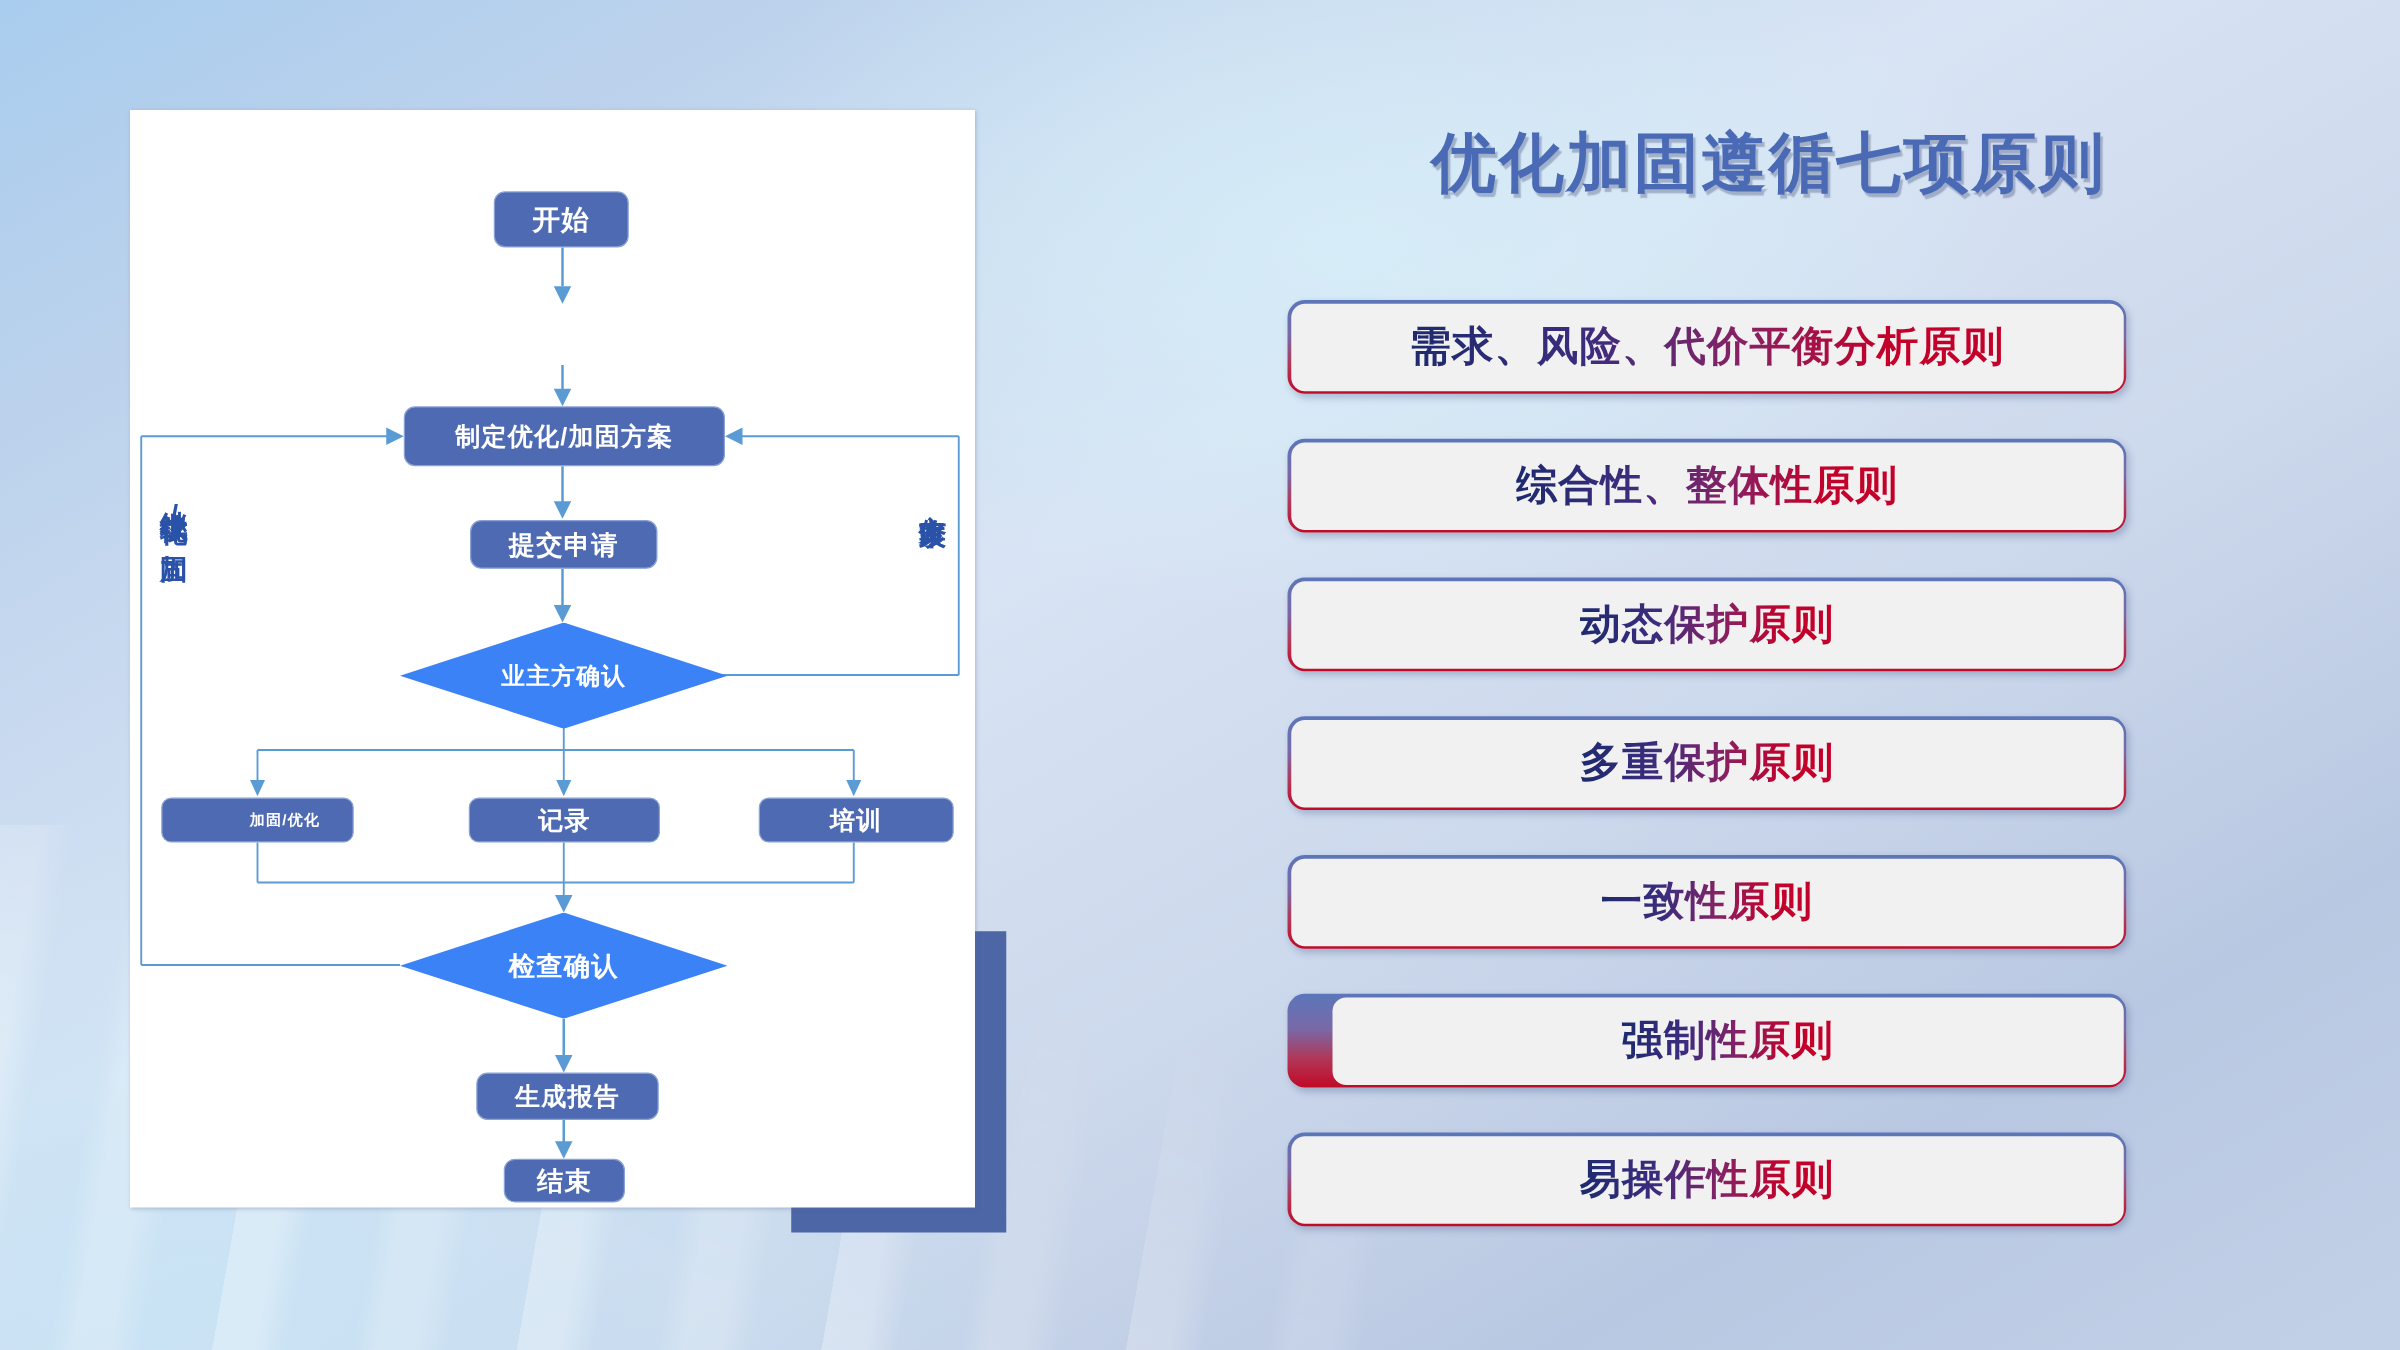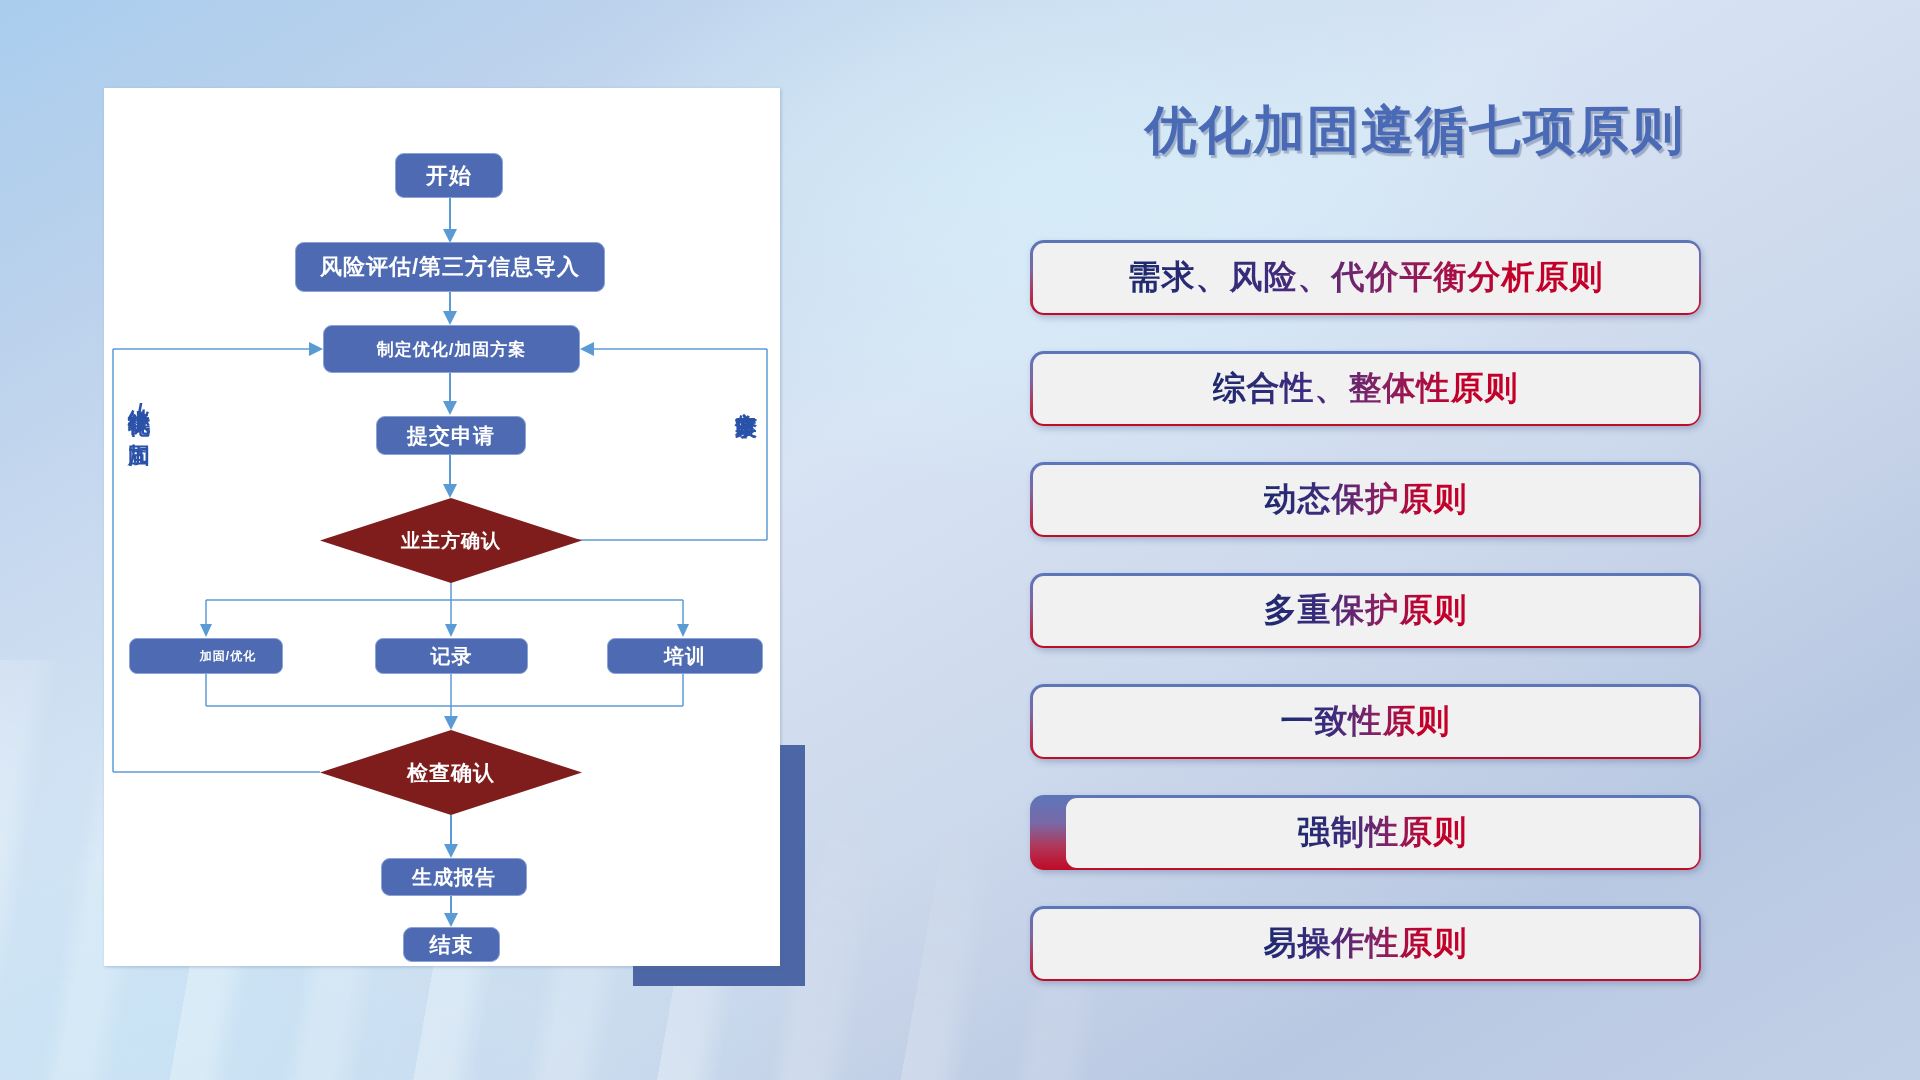--- a/index.html
+++ b/index.html
@@ -35,31 +35,31 @@
   }
   .connectors { position:absolute; left:0; top:0; width:676px; height:878px; }
 
   .node {
     position:absolute; display:flex; align-items:center; justify-content:center;
     background:#4d6ab2; border:1.5px solid #8aa2d6; border-radius:9px;
     color:#ffffff; font-weight:bold; letter-spacing:1px; text-align:center;
   }
   .n-start   { left:291px; top:65px;  width:108px; height:45px; font-size:22px; }
   .n-risk    { left:191px; top:154px; width:310px; height:50px; font-size:22px; }
-  .n-plan    { left:219px; top:237px; width:257px; height:48px; font-size:17px; }
+  .n-plan    { left:219px; top:237px; width:257px; height:48px; font-size:20px; }
   .n-submit  { left:272px; top:328px; width:150px; height:39px; font-size:21px; }
   .n-reinf   { left:25px;  top:550px; width:154px; height:36px; font-size:12px; border-radius:8px;padding-left:44px; }
   .n-record  { left:271px; top:550px; width:153px; height:36px; font-size:20px; border-radius:8px; }
   .n-train   { left:503px; top:550px; width:156px; height:36px; font-size:20px; border-radius:8px; }
   .n-report  { left:277px; top:770px; width:146px; height:38px; font-size:20px; }
   .n-end     { left:299px; top:839px; width:97px;  height:35px; font-size:21px; }
 
   .diamond {
     position:absolute; display:flex; align-items:center; justify-content:center;
-    background:#7f1d1d; color:#fff; font-weight:bold; letter-spacing:1px;
+    background:#3b82f6; color:#fff; font-weight:bold; letter-spacing:1px;
     clip-path:polygon(50% 0, 100% 50%, 50% 100%, 0 50%);
     border:none; border-radius:0;
   }
   .n-confirm { left:216px; top:410px; width:262px; height:85px; font-size:19px; }
   .n-check   { left:216px; top:642px; width:262px; height:85px; font-size:21px; }
 
   .vlabel {
     position:absolute; writing-mode:vertical-rl; text-orientation:upright;
     color:#2a52a8; font-weight:bold; font-size:22px; letter-spacing:2px; line-height:1;
   }
@@ -142,23 +142,20 @@
       <polygon points="340,756 354,756 347,770"></polygon>
       <polygon points="340,825 354,825 347,839"></polygon>
       <polygon points="205,254 205,268 219,261"></polygon>
       <polygon points="490,254 490,268 476,261"></polygon>
     </g>
   </svg>
 
   <div class="node n-start">
       <span>开始</span>
     </div>
-  <div class="node n-risk">
-      <span>风险评估/第三方信息导入</span>
-    </div>
   <div class="node n-plan">
       <span>制定优化/加固方案</span>
     </div>
   <div class="node n-submit">
       <span>提交申请</span>
     </div>
 
   <div class="diamond n-confirm">
       <span>业主方确认</span>
     </div>

